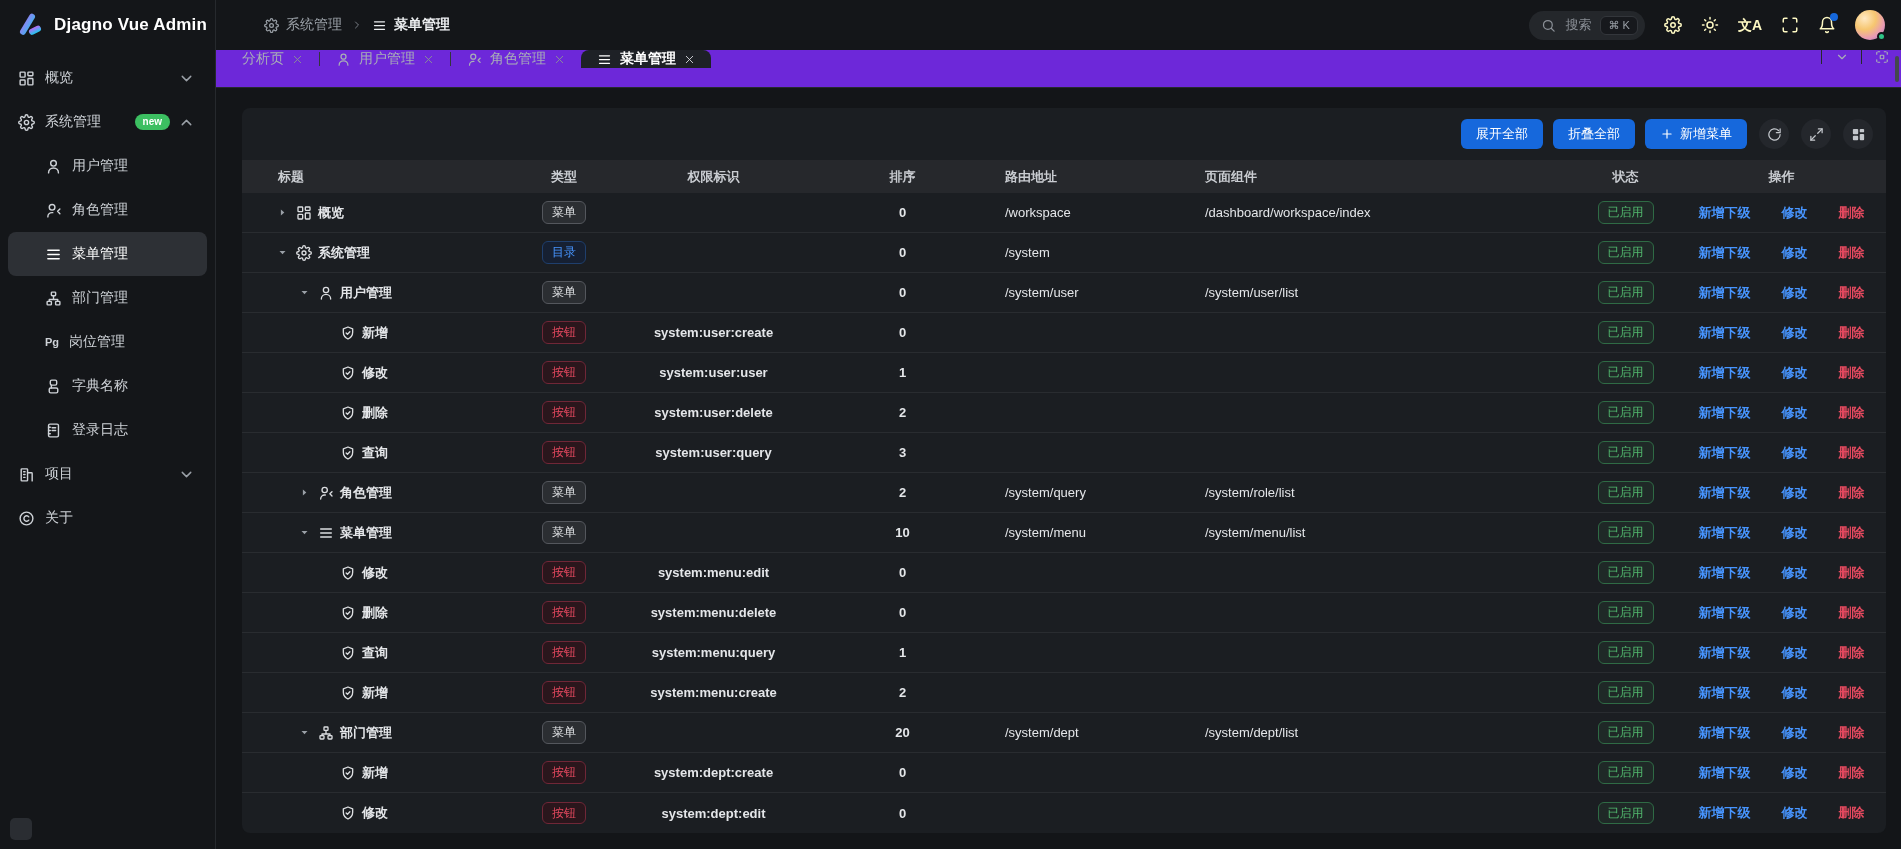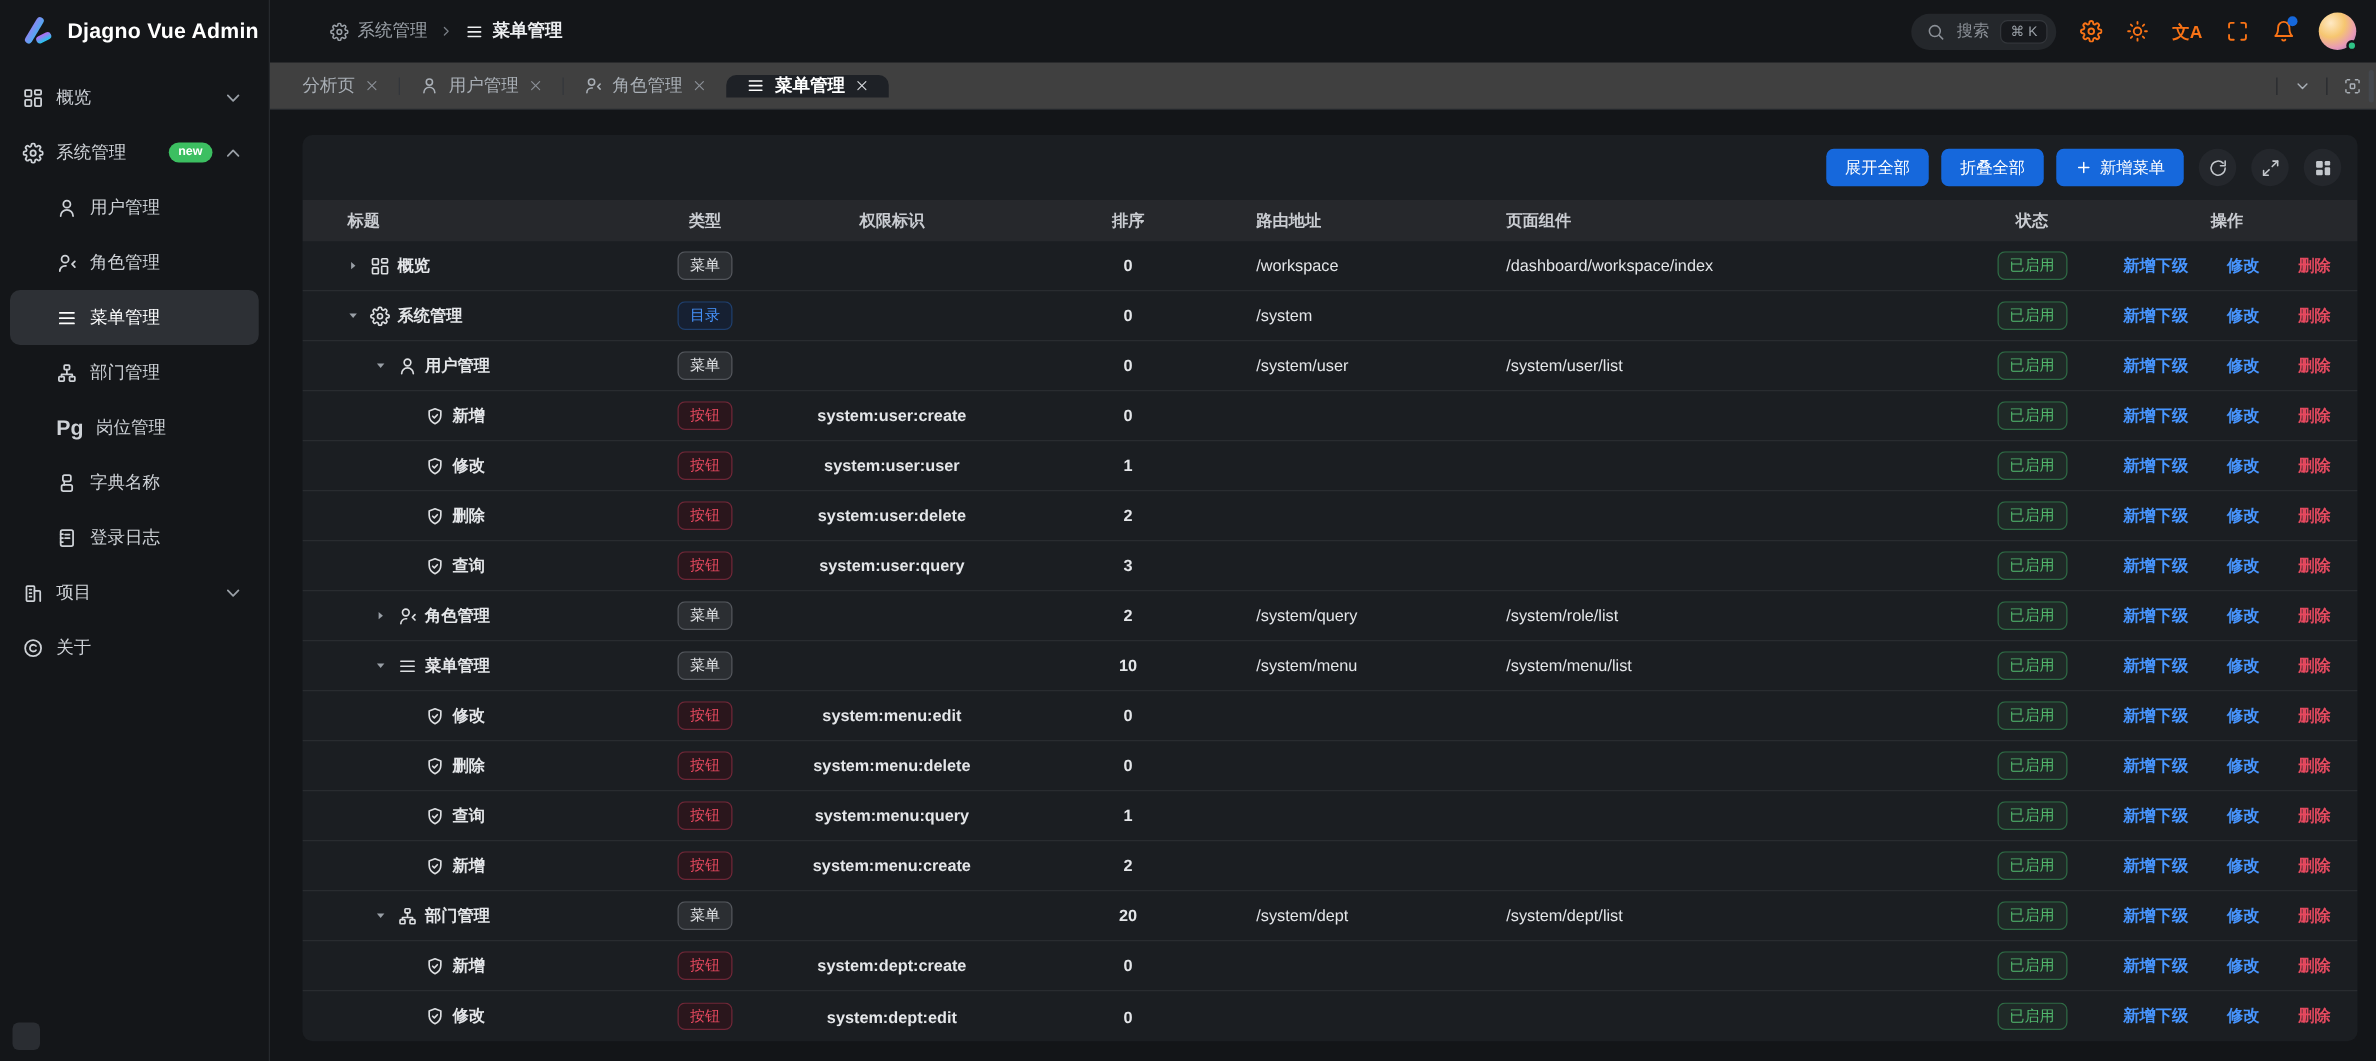--- a/index.html
+++ b/index.html
@@ -18,35 +18,35 @@
   .menu { flex:1; padding:6px 8px; overflow:hidden; }
   .side-item { height:44px; display:flex; align-items:center; gap:10px; padding:0 12px 0 10px;
                border-radius:8px; color:#ced2d7; font-size:14px; cursor:pointer; }
   .side-item.child { padding-left:37px; }
   .side-item.active { background:#2d3035; color:#fff; }
   .side-item .label { white-space:nowrap; }
   .side-item .right { margin-left:auto; display:flex; align-items:center; gap:8px; }
   .icon { display:inline-flex; align-items:center; justify-content:center; }
   .icon svg { width:16px; height:16px; display:block; }
   .side-item .icon svg { width:17px; height:17px; }
-  .icon .txt { font-size:17px; font-weight:600; line-height:1; }
+  .icon .txt { font-size:11px; font-weight:600; line-height:1; }
   .badge-new { background:#3cbf61; color:#fff; font-size:10px; font-weight:700;
                padding:3px 8px; border-radius:999px; line-height:1; }
   .chev { color:#9aa0a7; } .chev svg { width:13px; height:13px; }
   .sidebar-footer { height:40px; display:flex; align-items:center; justify-content:space-between; padding:0 10px; }
   .collapse-btn { width:22px; height:22px; border-radius:5px; background:#2a2d32; color:#9aa0a7;
                   display:flex; align-items:center; justify-content:center; border:none; cursor:pointer; }
   .pin-btn { color:#8b9097; background:none; border:none; cursor:pointer; display:flex; }
 
   
   .main { flex:1; display:flex; flex-direction:column; min-width:0; }
 
   
   .topbar { height:50px; display:flex; align-items:center; gap:16px; padding:0 16px; background:#141619; }
-  .tb-icon-btn { background:none; border:none; color:#f97316; cursor:pointer; display:flex; padding:0;align-items:flex-end; }
+  .tb-icon-btn { background:none; border:none; color:#fef9c3; cursor:pointer; display:flex; padding:0;align-items:flex-end; }
   .tb-icon-btn svg { width:18px; height:18px; }
   .breadcrumb { display:flex; align-items:center; gap:9px; font-size:14px; color:#9aa0a7; }
   .crumb { display:flex; align-items:center; gap:7px; }
   .crumb .icon svg { width:15px; height:15px; }
   .crumb.current { color:#eceef0; font-weight:600; }
   .crumb-sep svg { width:12px; height:12px; color:#787d84; }
   .topbar-right { margin-left:auto; display:flex; align-items:center; gap:19px; }
   .search-pill { display:flex; gap:9px; background:#24272b; border-radius:999px;
                  padding:5px 7px 5px 12px; color:#8b9097; font-size:13px; cursor:pointer; border:none; }
   .search-pill .icon svg { width:15px; height:15px; }
@@ -54,21 +54,21 @@
          font-size:11px; color:#9aa0a7; white-space:nowrap; }
   .bell-wrap { position:relative; display:flex; }
   .dot-blue { position:absolute; top:-3px; right:-2px; width:8px; height:8px; border-radius:50%; background:#1668dc; }
   .avatar-wrap { position:relative; width:30px; height:30px; cursor:pointer; }
   .avatar { width:30px; height:30px; border-radius:50%;
             background:radial-gradient(circle at 32% 28%, #ffe9c4 0%, #f6c670 38%, #e89ab5 68%, #8f6db8 100%); }
   .dot-green { position:absolute; bottom:-1px; right:-1px; width:9px; height:9px; border-radius:50%;
                background:#2fc487; border:2px solid #141619; }
 
   
-  .tabbar { height:38px; background:#404040; border-bottom:1px solid #26292d; display:flex; align-items:center; }
+  .tabbar { height:38px; background:#6d28d9; border-bottom:1px solid #26292d; display:flex; align-items:flex-start; }
   .tabs { display:flex; align-items:stretch; padding-left:10px; flex:1; min-width:0; }
   .tab { display:flex; align-items:center; gap:8px; padding:0 16px; font-size:14px; color:#a9afb6; cursor:pointer; }
   .tab .icon svg { width:15px; height:15px; }
   .tab.active { background:#1e2126; color:#fff; border-radius:8px 8px 0 0; font-weight:600; }
   .tab .close { color:#8b9097; display:flex; } .tab .close svg { width:11px; height:11px; }
   .tab.active .close { color:#d6d9dd; }
   .tab-sep { width:1px; height:14px; background:#33363b; align-self:center; }
   .tabbar-right { display:flex; align-items:stretch; }
   .tabbar-btn { width:40px; display:flex; align-items:center; justify-content:center; border:none;
                 border-left:1px solid #26292d; background:none; color:#a9afb6; cursor:pointer; }

